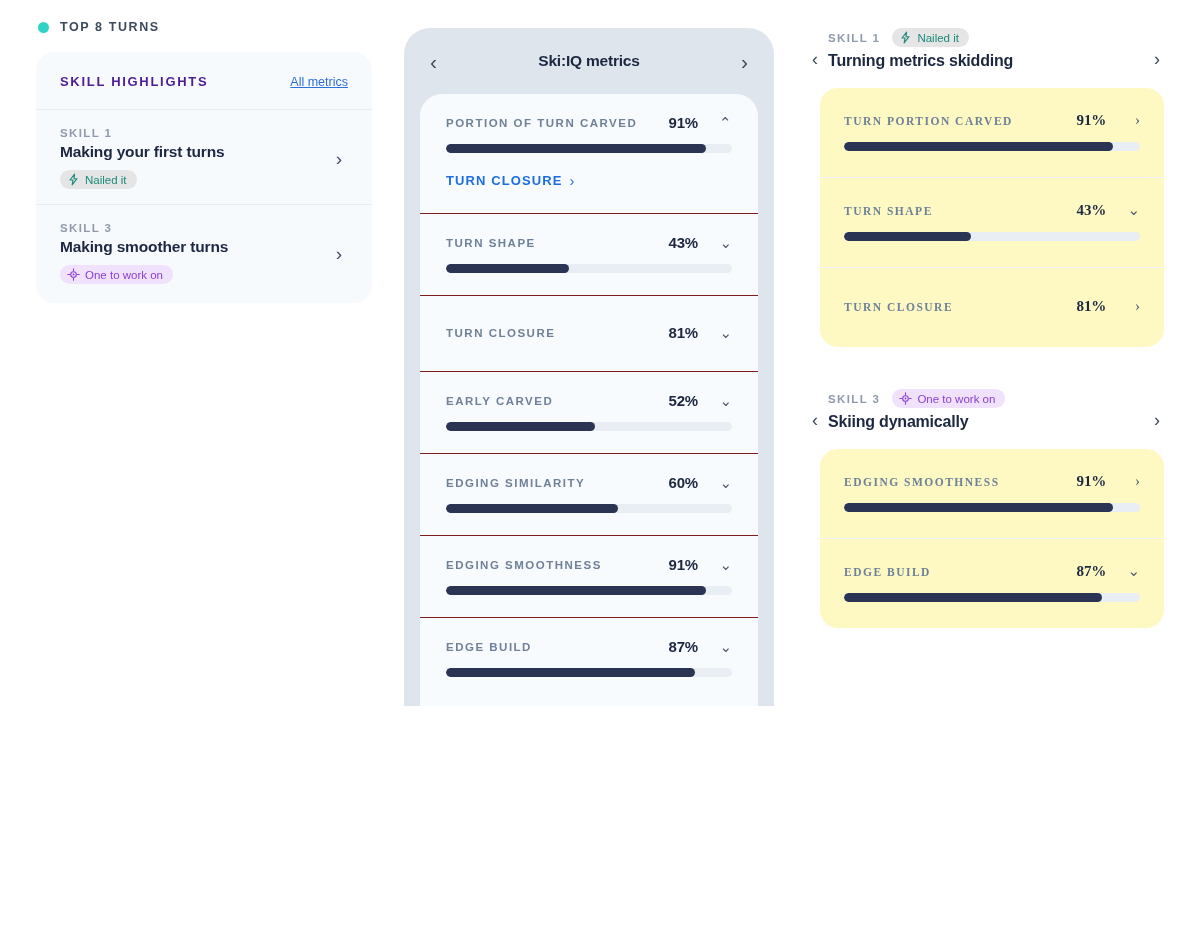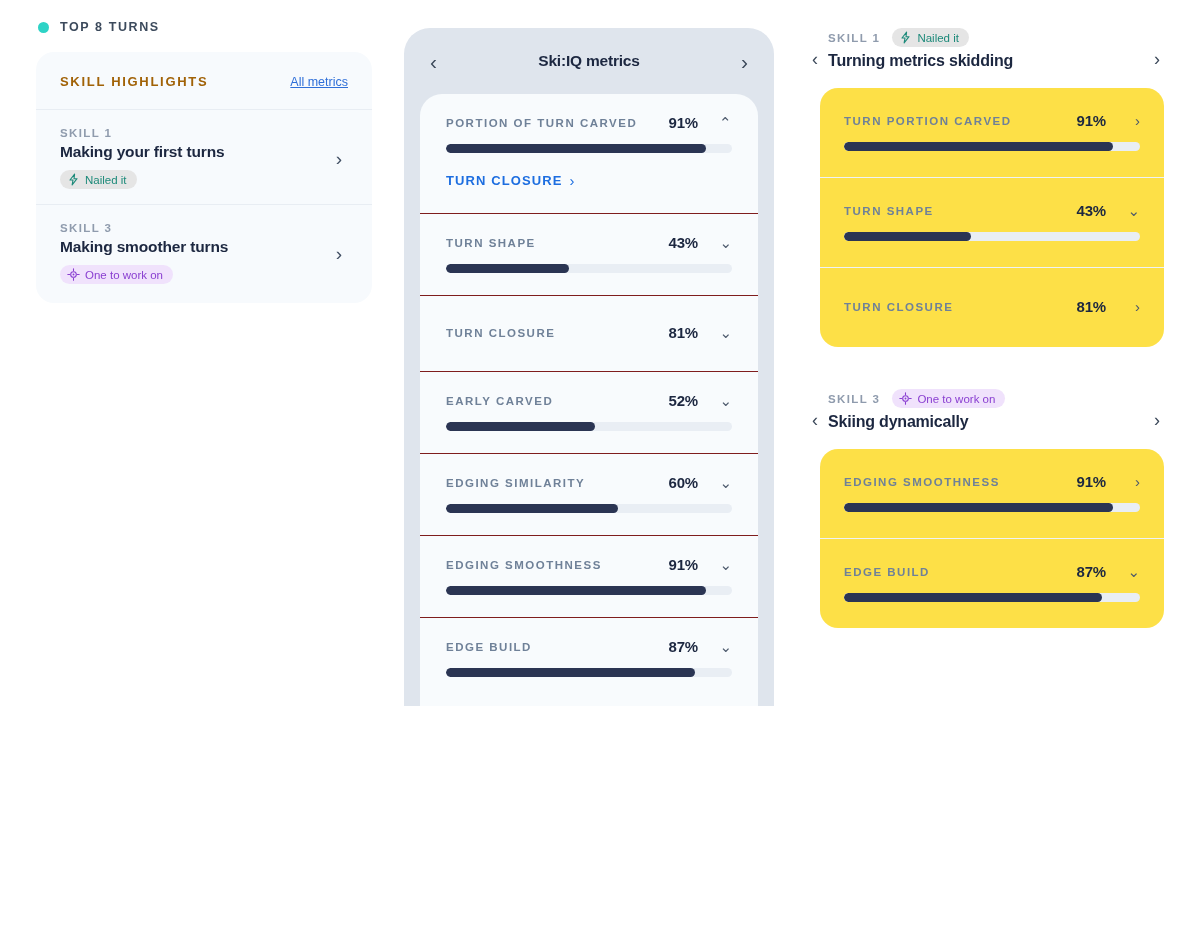--- a/index.html
+++ b/index.html
@@ -46,21 +46,21 @@
   .carving-text { font-size: 10px; font-weight: bold; letter-spacing: 1.5px; color: #5c6b80; }
 
   .skills-card {
     margin-top: 18px; background: #f7fafd; border-radius: 18px; overflow: hidden;
     padding-bottom: 4px;
   }
   .skills-head {
     display: flex; align-items: center; justify-content: space-between;
     padding: 22px 24px 20px 24px;
   }
-  .skills-title { font-size: 13px; font-weight: bold; letter-spacing: 1.7px; color: #a16207; }
+  .skills-title { font-size: 13px; font-weight: bold; letter-spacing: 1.7px; color: #4c1d95; }
   .all-metrics {
     font-size: 12.5px; color: #2f6fd8; text-decoration: underline; cursor: pointer;
   }
   .skill-row {
     border-top: 1px solid #e8edf3;
     padding: 17px 24px 15px 24px;
     display: flex; align-items: center; justify-content: space-between;
   }
   .skill-main { display: flex; flex-direction: column; gap: 4px; }
   .skill-idx { font-size: 11.5px; font-weight: bold; letter-spacing: 1.4px; color: #8f9bad; }
@@ -134,22 +134,22 @@
   .panel-head { display: flex; align-items: flex-start; gap: 10px; padding: 0 4px 0 0; }
   .panel-head-back { font-size: 18px; color: #3b4859; font-weight: 300; line-height: 1; padding-top: 22px; cursor: pointer; }
   .panel-head-mid { flex: 1; }
   .panel-meta { display: flex; align-items: center; gap: 12px; }
   .panel-skill-idx { font-size: 11.5px; font-weight: bold; letter-spacing: 1.4px; color: #8f9bad; }
   .panel-head .badge { margin-top: 0; }
   .panel-title { font-size: 16px; font-weight: bold; color: #1c2740; margin-top: 5px; letter-spacing: -0.2px; }
   .panel-head-fwd { font-size: 18px; color: #3b4859; font-weight: 300; line-height: 1; padding-top: 22px; cursor: pointer; }
 
   .panel-card {
-    margin-top: 18px; margin-left: 8px; background: #fde047;
-    border-radius: 18px; overflow: hidden;
+    margin-top: 18px; margin-left: 8px; background: #fef9c3;
+    border-radius: 18px; overflow: hidden; font-family: Liberation Serif, serif;
   }
   .panel-metric {
     padding: 24px 24px 26px 24px; border-bottom: 1px solid #eef2f7;
   }
   .panel-metric:last-child { border-bottom: none; }
   .pm-top { display: flex; align-items: center; }
   .pm-label { flex: 1; font-size: 11.5px; font-weight: bold; letter-spacing: 1.5px; color: #6f8198; }
   .pm-pct { font-size: 15px; font-weight: bold; color: #1c2740; letter-spacing: -0.2px; }
   .pm-caret { width: 34px; text-align: right; color: #4b586b; font-size: 15px; line-height: 1; cursor: pointer; }
 </style>

